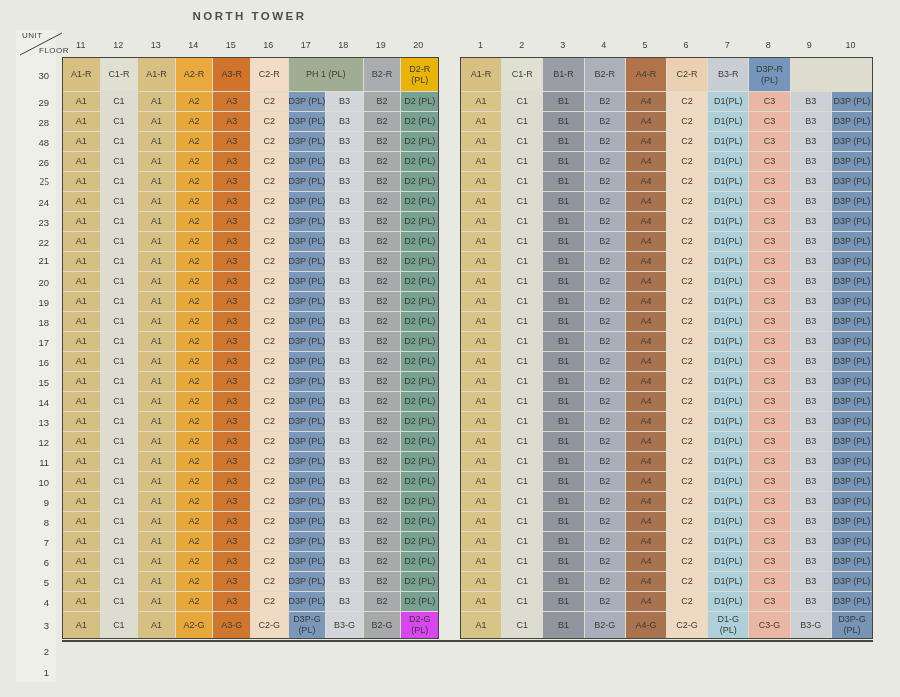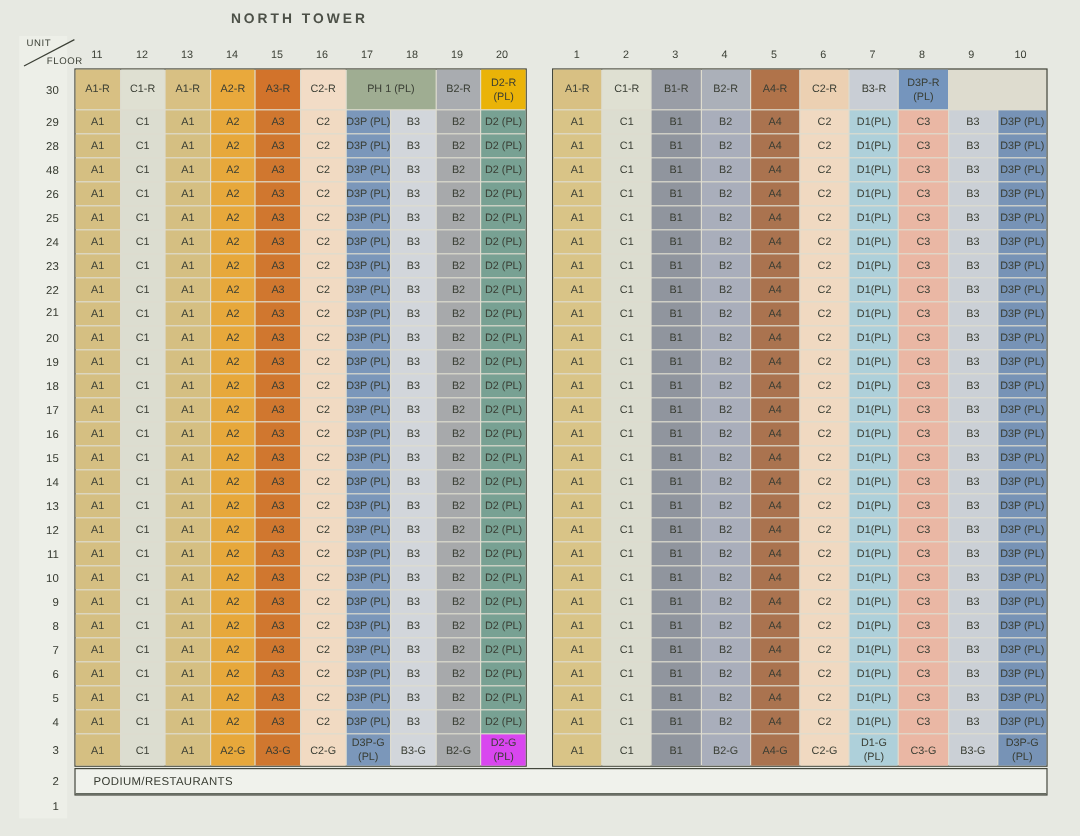--- a/index.html
+++ b/index.html
@@ -1868,21 +1868,21 @@
         </div>
       </div>
     </div>
 
   <div>
       <div class="floor" style="top: 58.5px; height: 33px;">30</div>
       <div class="floor" style="top: 92.5px; height: 19px;">29</div>
       <div class="floor" style="top: 112.5px; height: 19px;">28</div>
       <div class="floor" style="top: 132.5px; height: 19px;">48</div>
       <div class="floor" style="top: 152.5px; height: 19px;">26</div>
-      <div class="floor" style="top: 172.5px; height: 19px;">25</div>
+      <div class="floor" style="top: 172.5px; height: 19px; font-family: Liberation Serif, serif;">25</div>
       <div class="floor" style="top: 192.5px; height: 19px;">24</div>
       <div class="floor" style="top: 212.5px; height: 19px;">23</div>
       <div class="floor" style="top: 232.5px; height: 19px;">22</div>
       <div class="floor" style="top: 251px; height: 19px;">21</div>
       <div class="floor" style="top: 272.5px; height: 19px;">20</div>
       <div class="floor" style="top: 292.5px; height: 19px;">19</div>
       <div class="floor" style="top: 312.5px; height: 19px;">18</div>
       <div class="floor" style="top: 332.5px; height: 19px;">17</div>
       <div class="floor" style="top: 352.5px; height: 19px;">16</div>
       <div class="floor" style="top: 372.5px; height: 19px;">15</div>
@@ -1896,17 +1896,14 @@
       <div class="floor" style="top: 532.5px; height: 19px;">7</div>
       <div class="floor" style="top: 552.5px; height: 19px;">6</div>
       <div class="floor" style="top: 572.5px; height: 19px;">5</div>
       <div class="floor" style="top: 592.5px; height: 19px;">4</div>
       <div class="floor" style="top: 612.5px; height: 26px;">3</div>
       <div class="floor" style="top: 641.5px; height: 20px;">2</div>
       <div class="floor" style="top: 662.5px; height: 20px;">1</div>
     </div>
 
   <div class="podium-block">
-    <div class="prow">
-      <span>PODIUM/RESTAURANTS</span>
-    </div>
   </div>
 </div>
 
 </body></html>

